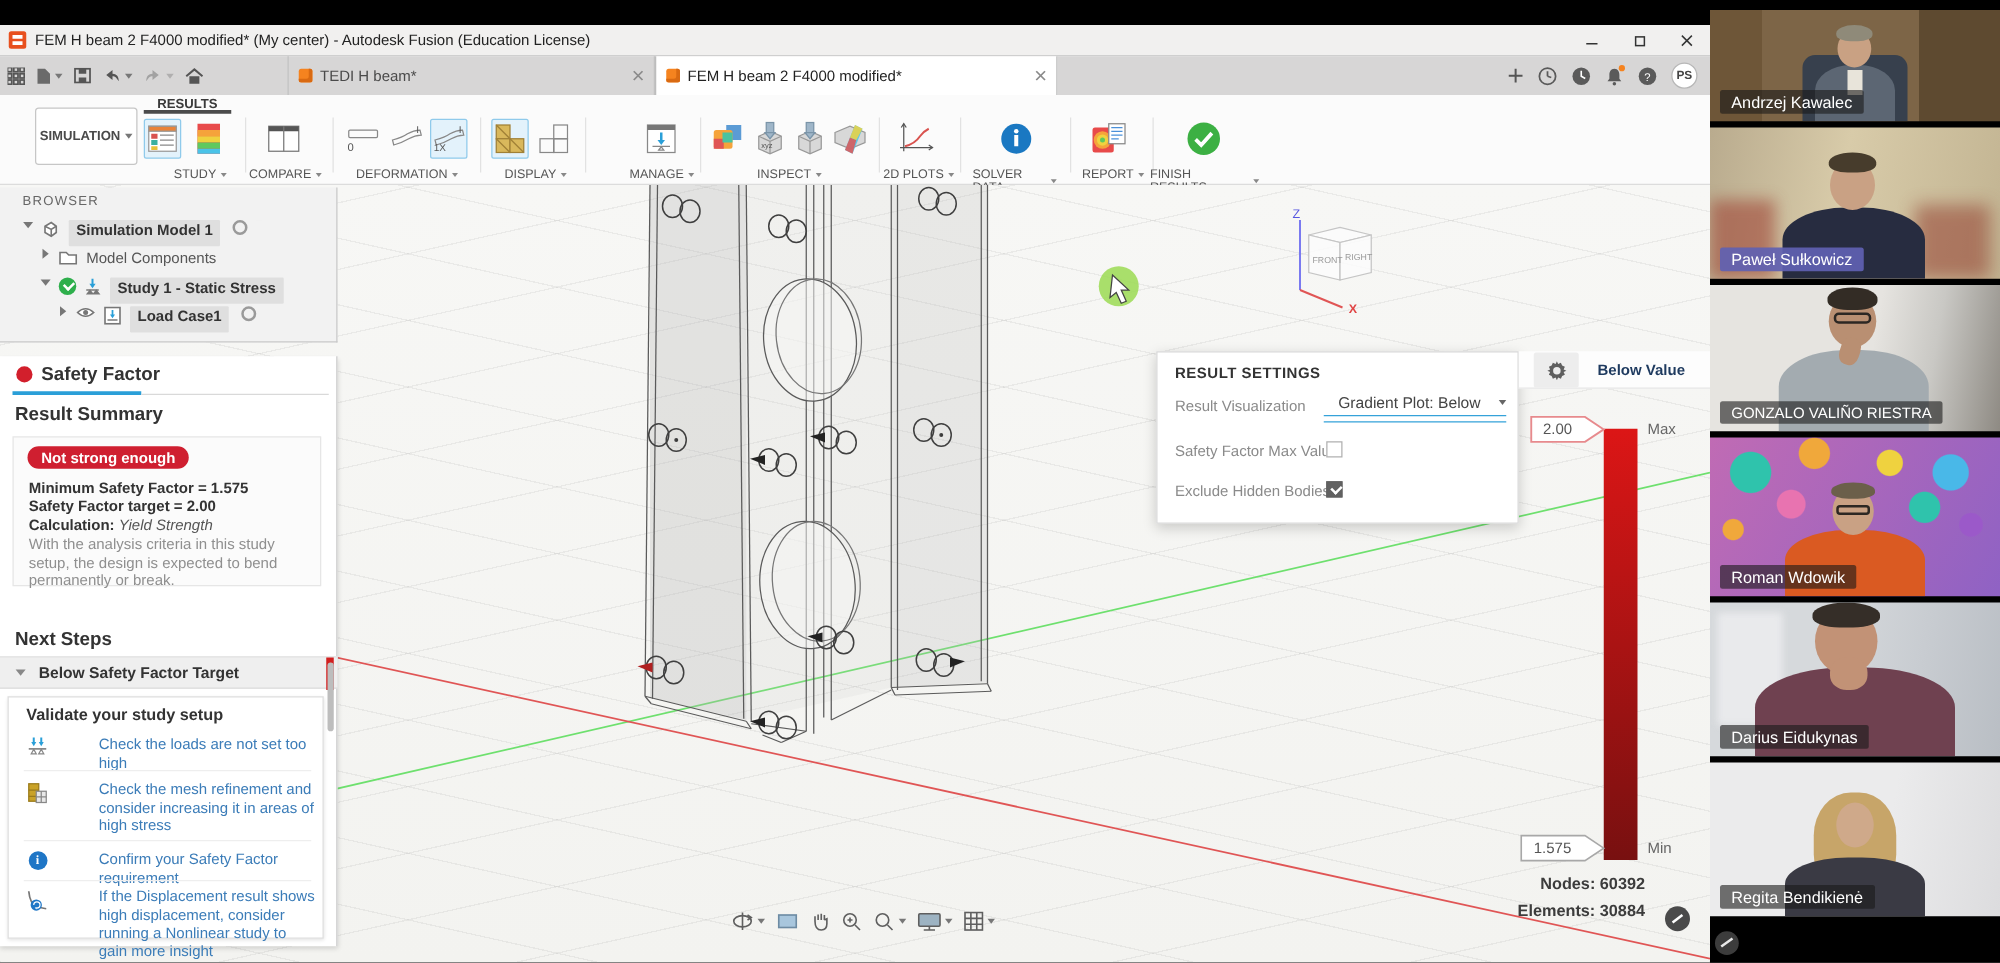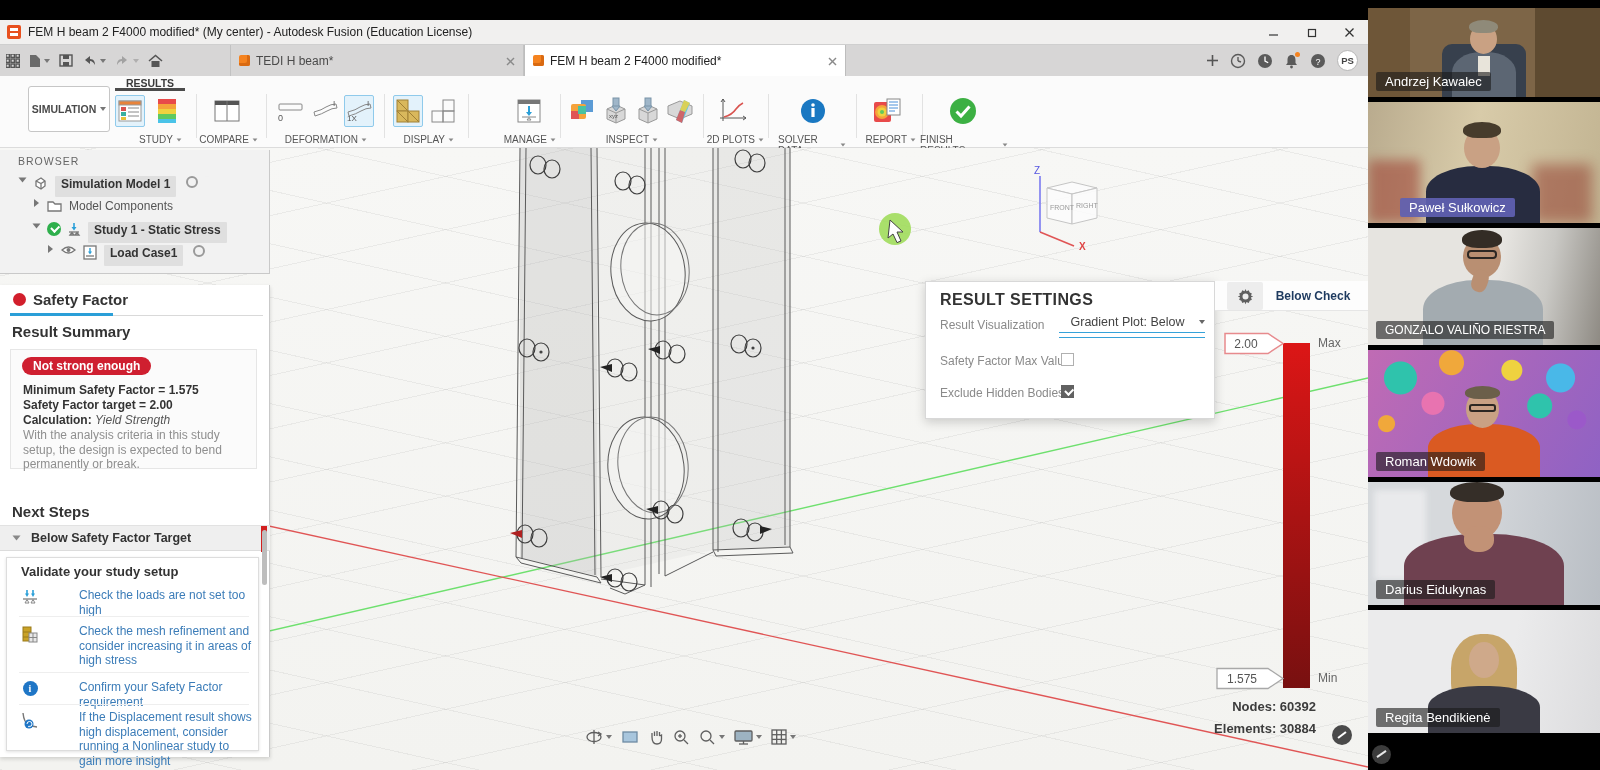--- a/index.html
+++ b/index.html
@@ -101,21 +101,21 @@
   .scene { position:absolute; left:0; top:0; }
   .nav-toolbar { position:absolute; left:585px; top:578px; height:22px; display:flex; align-items:center; gap:9px; }
   .nav-ic { display:flex; align-items:center; }
   .nav-ic svg { stroke:#5f5f5f; fill:none; stroke-width:1.3; }
   .stats { position:absolute; left:1130px; top:548px; width:186px; text-align:right; font-size:13px; font-weight:600; color:#3c3c3c; line-height:22px; }
   .pencil-btn { position:absolute; left:1332px; top:577px; width:20px; height:20px; border-radius:50%; background:#4a4a4a; }
   .pencil-btn:after { content:""; position:absolute; left:5px; top:9px; width:10px; height:2px; background:#fff; transform:rotate(-38deg); }
 
   
   .dialog { position:absolute; left:925px; top:261px; width:290px; height:138px; background:#fff; border:1px solid #d8d8d8; box-shadow:0 3px 10px rgba(0,0,0,.18); }
-  .dlg-title { position:absolute; left:14px; top:9px; font-size:16px; font-weight:bold; letter-spacing:.4px; color:#333; }
+  .dlg-title { position:absolute; left:14px; top:9px; font-size:12px; font-weight:bold; letter-spacing:.4px; color:#333; }
   .dlg-label { position:absolute; left:14px; font-size:12px; color:#8a8a8a; }
   .dd { position:absolute; left:133px; top:33px; width:146px; padding-bottom:3px; border-bottom:1px solid #35a2d9; display:flex; align-items:center; }
   .dd-text { font-size:12.5px; color:#444; flex:1; text-align:center; }
   .dd .caret { border-top-color:#666; }
   .dd-line2 { position:absolute; left:133px; top:55px; width:146px; height:1px; background:#35a2d9; }
   .cb { position:absolute; left:135px; width:13px; height:13px; border:1px solid #b0b0b0; background:#fff; }
   .cb.checked { background:#616161; border-color:#616161; position:absolute; }
   .cb.checked:after { content:""; position:absolute; left:2.5px; top:2px; width:6px; height:3.5px; border-left:2px solid #fff; border-bottom:2px solid #fff; transform:rotate(-45deg); }
 
   
@@ -124,21 +124,21 @@
   .legend-title { position:absolute; left:1263px; top:269px; width:100px; text-align:center; font-size:12px; font-weight:bold; color:#1e3a5f; }
   .legend-bar { position:absolute; left:1283px; top:323px; width:27px; height:345px; background:linear-gradient(#dc1616,#781010); }
   .lg-tag { position:absolute; }
   .lg-side { position:absolute; font-size:12px; color:#666; }
   .lg-tag text { font-size:12px; fill:#555; font-family:"Liberation Sans",sans-serif; }
 
   
   .sidebar { position:absolute; left:1368px; top:0; width:232px; height:770px; background:#000; }
   .vtile { position:absolute; left:0; width:232px; overflow:hidden; }
   .vname { position:absolute; left:8px; bottom:6px; background:rgba(25,25,25,.6); color:#fff; font-size:13px; padding:2px 9px; border-radius:2px; white-space:nowrap; }
-  .vname.active { background:rgba(95,97,178,.92);margin-left:24px; }
+  .vname.active { background:rgba(95,97,178,.92); }
   .vname.small { font-size:12px; }
   .head { position:absolute; border-radius:50%; }
   .torso { position:absolute; border-radius:45% 45% 0 0; }
   .hairtop { position:absolute; border-radius:50% 50% 40% 40%; }
 
   .t1 { top:8px; height:89px; background:linear-gradient(90deg,#6e5638 0 18%,#7d6547 18% 72%,#5e4a30 72%); }
   .t1 .chair { position:absolute; left:74px; top:36px; width:84px; height:53px; background:#37404d; border-radius:10px 10px 0 0; }
   .t1 .torso { left:84px; top:44px; width:64px; height:45px; background:#5c6673; }
   .t1 .shirt { position:absolute; left:110px; top:48px; width:12px; height:20px; background:#e8e4da; }
   .t1 .head { left:102px; top:16px; width:27px; height:30px; background:#c9a183; }
@@ -870,21 +870,21 @@
       <div class="dlg-label" style="top:104px">Exclude Hidden Bodies</div>
       <div class="cb checked" style="top:103px"></div>
     </div>
 
     <div class="legend-strip"></div>
     <div class="gear-tab">
       <svg width="17" height="17" viewBox="0 0 17 17">
           <path d="M8.5 5.5 a3 3 0 1 0 0 6 a3 3 0 1 0 0 -6 M8.5 1 l1 2.2 2.2 -1 1 2.2 2.2 1 -1 2.2 2.2 1 -2.2 1 1 2.2 -2.2 1 -1 2.2 -2.2 -1 -1 2.2 -1 -2.2 -2.2 1 -1 -2.2 -2.2 -1 1 -2.2 -2.2 -1 2.2 -1 -1 -2.2 2.2 -1 1 -2.2 2.2 1 z" fill="#5f5f5f" fill-rule="evenodd"></path>
         </svg>
     </div>
-    <div class="legend-title">Below Check</div>
+    <div class="legend-title">Below Value</div>
     <div class="legend-bar" id="legend-bar" style="background: linear-gradient(rgb(220, 22, 22), rgb(120, 16, 16));"></div>
 
     <svg class="lg-tag" style="left:1224px; top:312px;" width="62" height="23">
       <polygon points="1,1.5 44,1.5 59,11.5 44,21.5 1,21.5" fill="#fff" stroke="#e78a8d" stroke-width="1.5"></polygon>
       <text x="22" y="15.5" text-anchor="middle" id="lg-max">2.00</text>
     </svg>
     <svg class="lg-tag" style="left:1216px; top:647px;" width="70" height="23">
       <polygon points="1,1.5 52,1.5 67,11.5 52,21.5 1,21.5" fill="#fff" stroke="#a8a8a8" stroke-width="1.3"></polygon>
       <text x="26" y="15.5" text-anchor="middle" id="lg-min">1.575</text>
     </svg>

